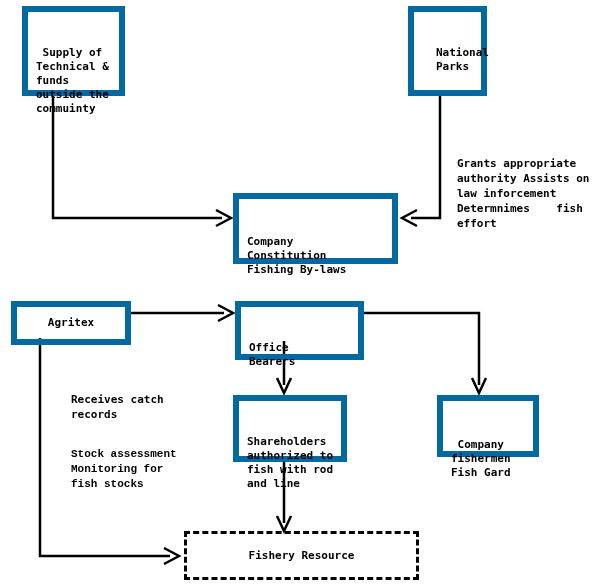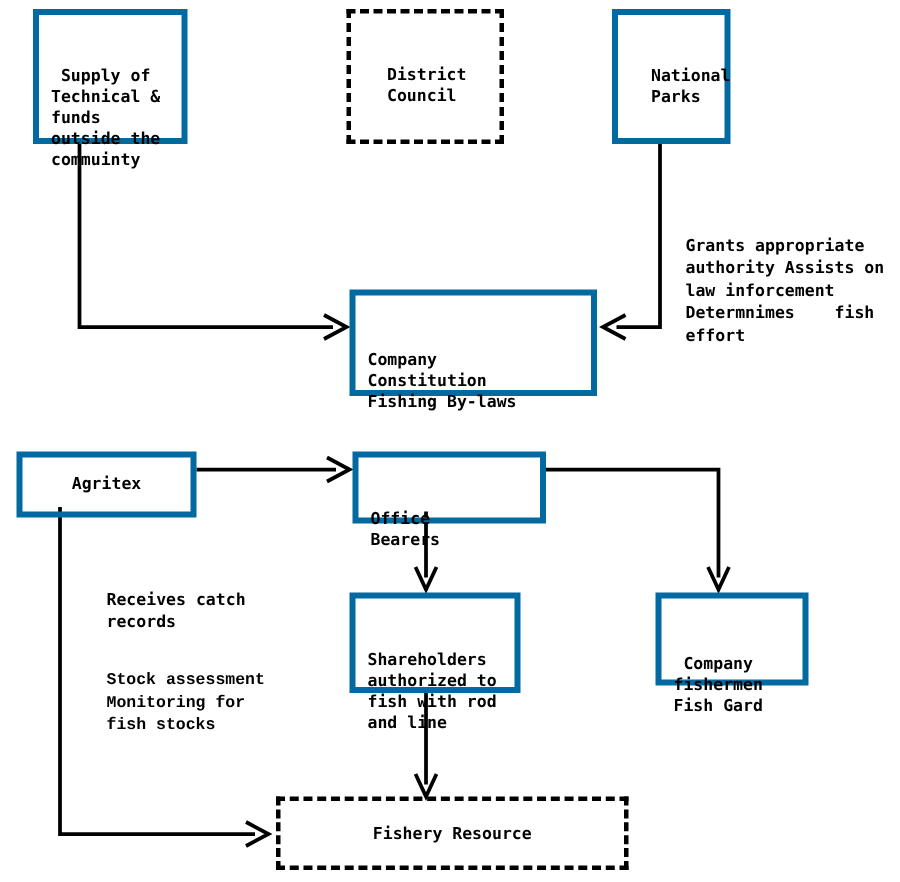--- a/index.html
+++ b/index.html
@@ -23,21 +23,21 @@
     box-sizing: border-box;
     color: #000000;
     font-family: "DejaVu Sans Mono", "Liberation Mono", monospace;
     font-size: 11px;
     font-weight: bold;
     line-height: 14px;
     white-space: pre;
     letter-spacing: 0px;
   }
   .node.solid {
-    border: 4px solid #0369a1;
+    border: 6px solid #0369a1;
   }
   .node.dashed {
     border: 3px dashed #000000;
   }
   .node .label {
     display: block;
     white-space: pre;
   }
   .node.pad-tl .label {
     padding: 6px 0 0 8px;
@@ -111,24 +111,20 @@
   </svg>
 
   <div class="node solid pad-tl" style="left:22px; top:6px; width:103px; height:90px;">
     <span class="label"> Supply of
 Technical &amp;
 funds
 outside the
 commuinty</span>
   </div>
 
-  <div class="node dashed pad-tl" style="left:231px; top:6px; width:105px; height:90px;">
-    <span class="label" style="padding-left:24px;">District
-Council</span>
-  </div>
 
   <div class="node solid pad-tl" style="left:408px; top:6px; width:79px; height:90px;">
     <span class="label" style="padding-left:22px;">National
 Parks</span>
   </div>
 
   <div class="annot" style="left:457px; top:112px;">Grants appropriate
 authority Assists on
 law inforcement
 Determnimes    fish
@@ -137,21 +133,21 @@
   <div class="node solid pad-tl" style="left:233px; top:193px; width:165px; height:71px;">
     <span class="label" style="padding-top:8px;">Company
 Constitution
 Fishing By-laws</span>
   </div>
 
   <div class="node solid center-box" style="left:11px; top:301px; width:120px; height:44px;">
     <span class="label">Agritex</span>
   </div>
 
-  <div class="node solid pad-tl" style="left:235px; top:301px; width:129px; height:48px;">
+  <div class="node solid pad-tl" style="left:235px; top:301px; width:129px; height:59px;">
     <span class="label">Office
 Bearers</span>
   </div>
 
   <div class="annot" style="left:71px; top:348px;">Receives catch
 records</div>
 
   <div class="annot" style="left:71px; top:403px;font-family:Liberation Mono, monospace;">Stock assessment
 Monitoring for
 fish stocks</div>

